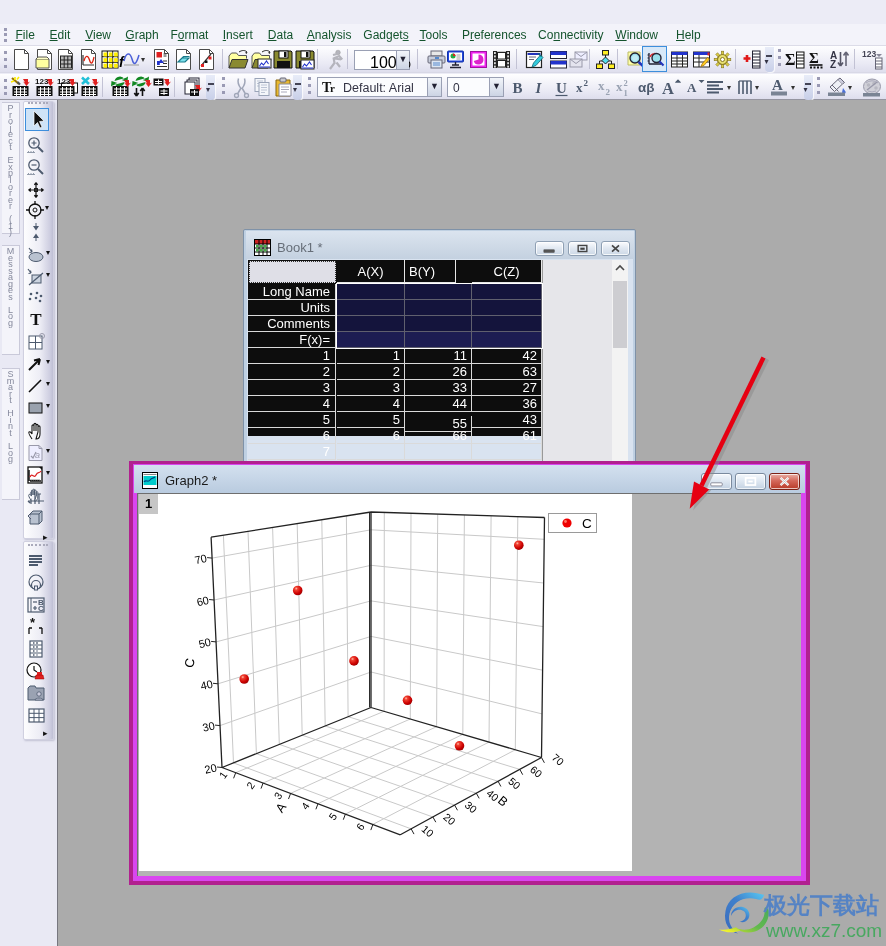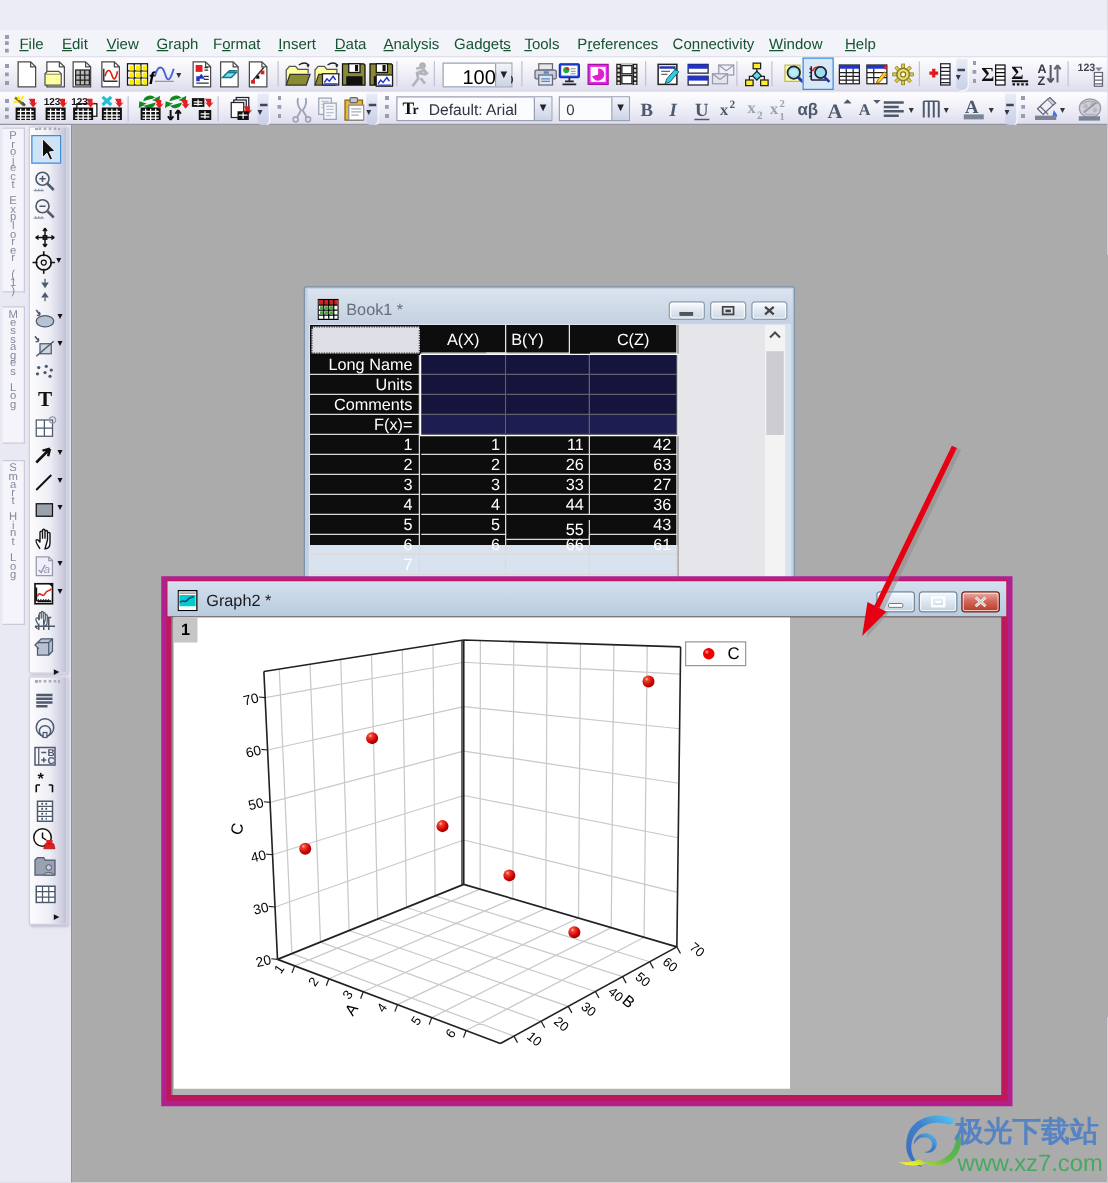--- a/index.html
+++ b/index.html
@@ -38,21 +38,21 @@
 .hcell{position:absolute;top:0;height:23px;color:#fff;text-align:center;line-height:24px;border-right:1px solid #e6e6e6;border-bottom:1px solid #e6e6e6}
 .rh{position:absolute;left:0;width:88px;height:16px;text-align:right;padding-right:5px;line-height:15px;border-bottom:1px solid #dadada;border-right:1px solid #dadada}
 .dc{position:absolute;height:16px;text-align:right;padding-right:4px;line-height:15px;border-bottom:1px solid #dadada;border-right:1px solid #dadada}
 .navy{background:#14143c;border-bottom:1px solid #60606e;border-right:1px solid #60606e}
 .navy2{background:#1d1d52;border-bottom:1px solid #60606e;border-right:1px solid #60606e}
 #emptyR{position:absolute;left:294px;top:0;width:69.5px;height:203px;background:#e6e6ea;border-left:1px solid #999}
 #vsb{position:absolute;left:363.5px;top:0;width:16px;height:203px;background:#f3f3f3}
 #vsb .thumb{position:absolute;left:1px;top:21px;width:14px;height:67px;background:#cdcdd1}
 
 #graph{left:129px;top:461px;width:681px;height:424px;background:#b1208f}
-#graph .inner{position:absolute;left:4px;top:3px;width:673px;height:417px;background:#be185d}
+#graph .inner{position:absolute;left:4px;top:3px;width:673px;height:417px;background:#d946ef}
 #graph .tbar{position:absolute;left:1px;top:1px;width:671px;height:28px;background:linear-gradient(#d3e0ef,#b9cbdf)}
 #graph .ticon{position:absolute;left:8px;top:7px;width:17px;height:17px}
 #graph .ttxt{position:absolute;left:31px;top:8px;font-size:13px;color:#1a1a1a}
 #graph .content{position:absolute;left:4px;top:29px;width:663.5px;height:383px;background:#b3b3b3;border-top:1.5px solid #6e6e6e;border-left:1.5px solid #6e6e6e}
 #page{position:absolute;left:1px;top:0px;width:493px;height:377px;background:#fff}
 #lyr1{position:absolute;left:0;top:0;width:19px;height:20px;background:#c6c6c6;color:#000;font-weight:bold;font-size:13px;text-align:center;line-height:20px}
 #legend{position:absolute;left:409px;top:19px;width:49px;height:20px;background:#fff;border:1px solid #9a9a9a}
 
 #arrowsvg{left:640px;top:330px;width:180px;height:200px;z-index:50}
 #wm{left:700px;top:885px;width:186px;height:61px;z-index:40}

